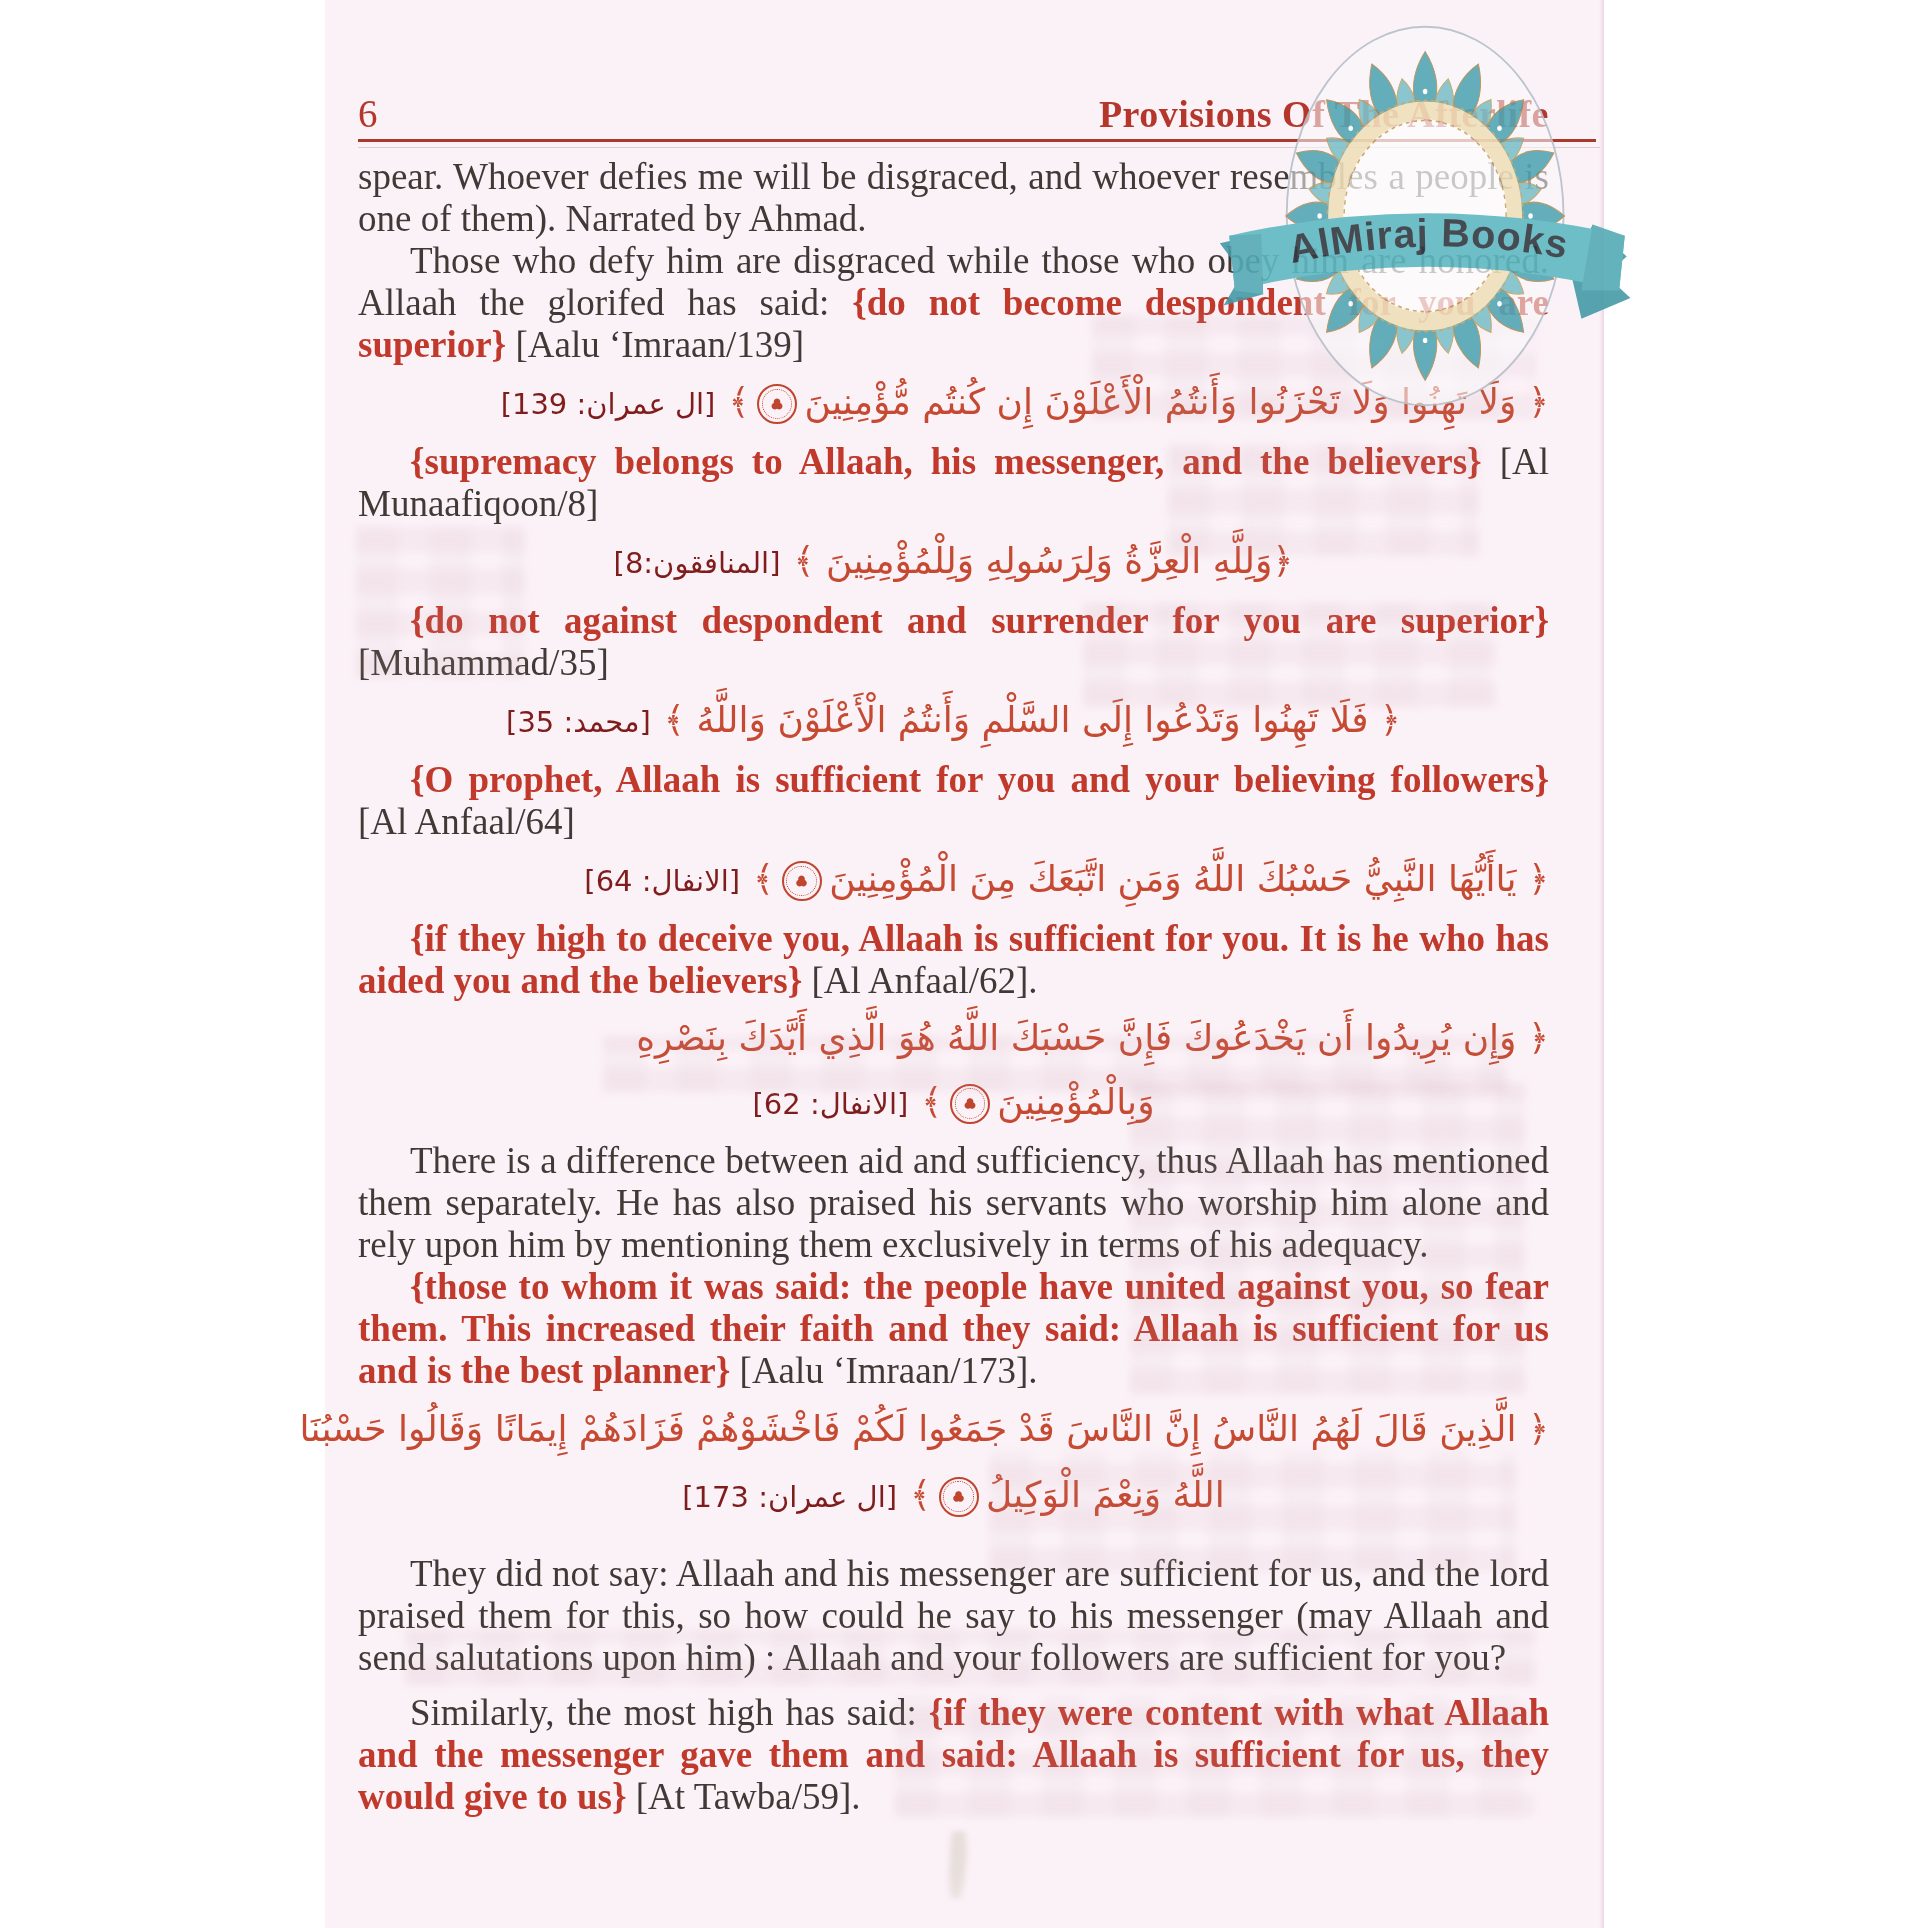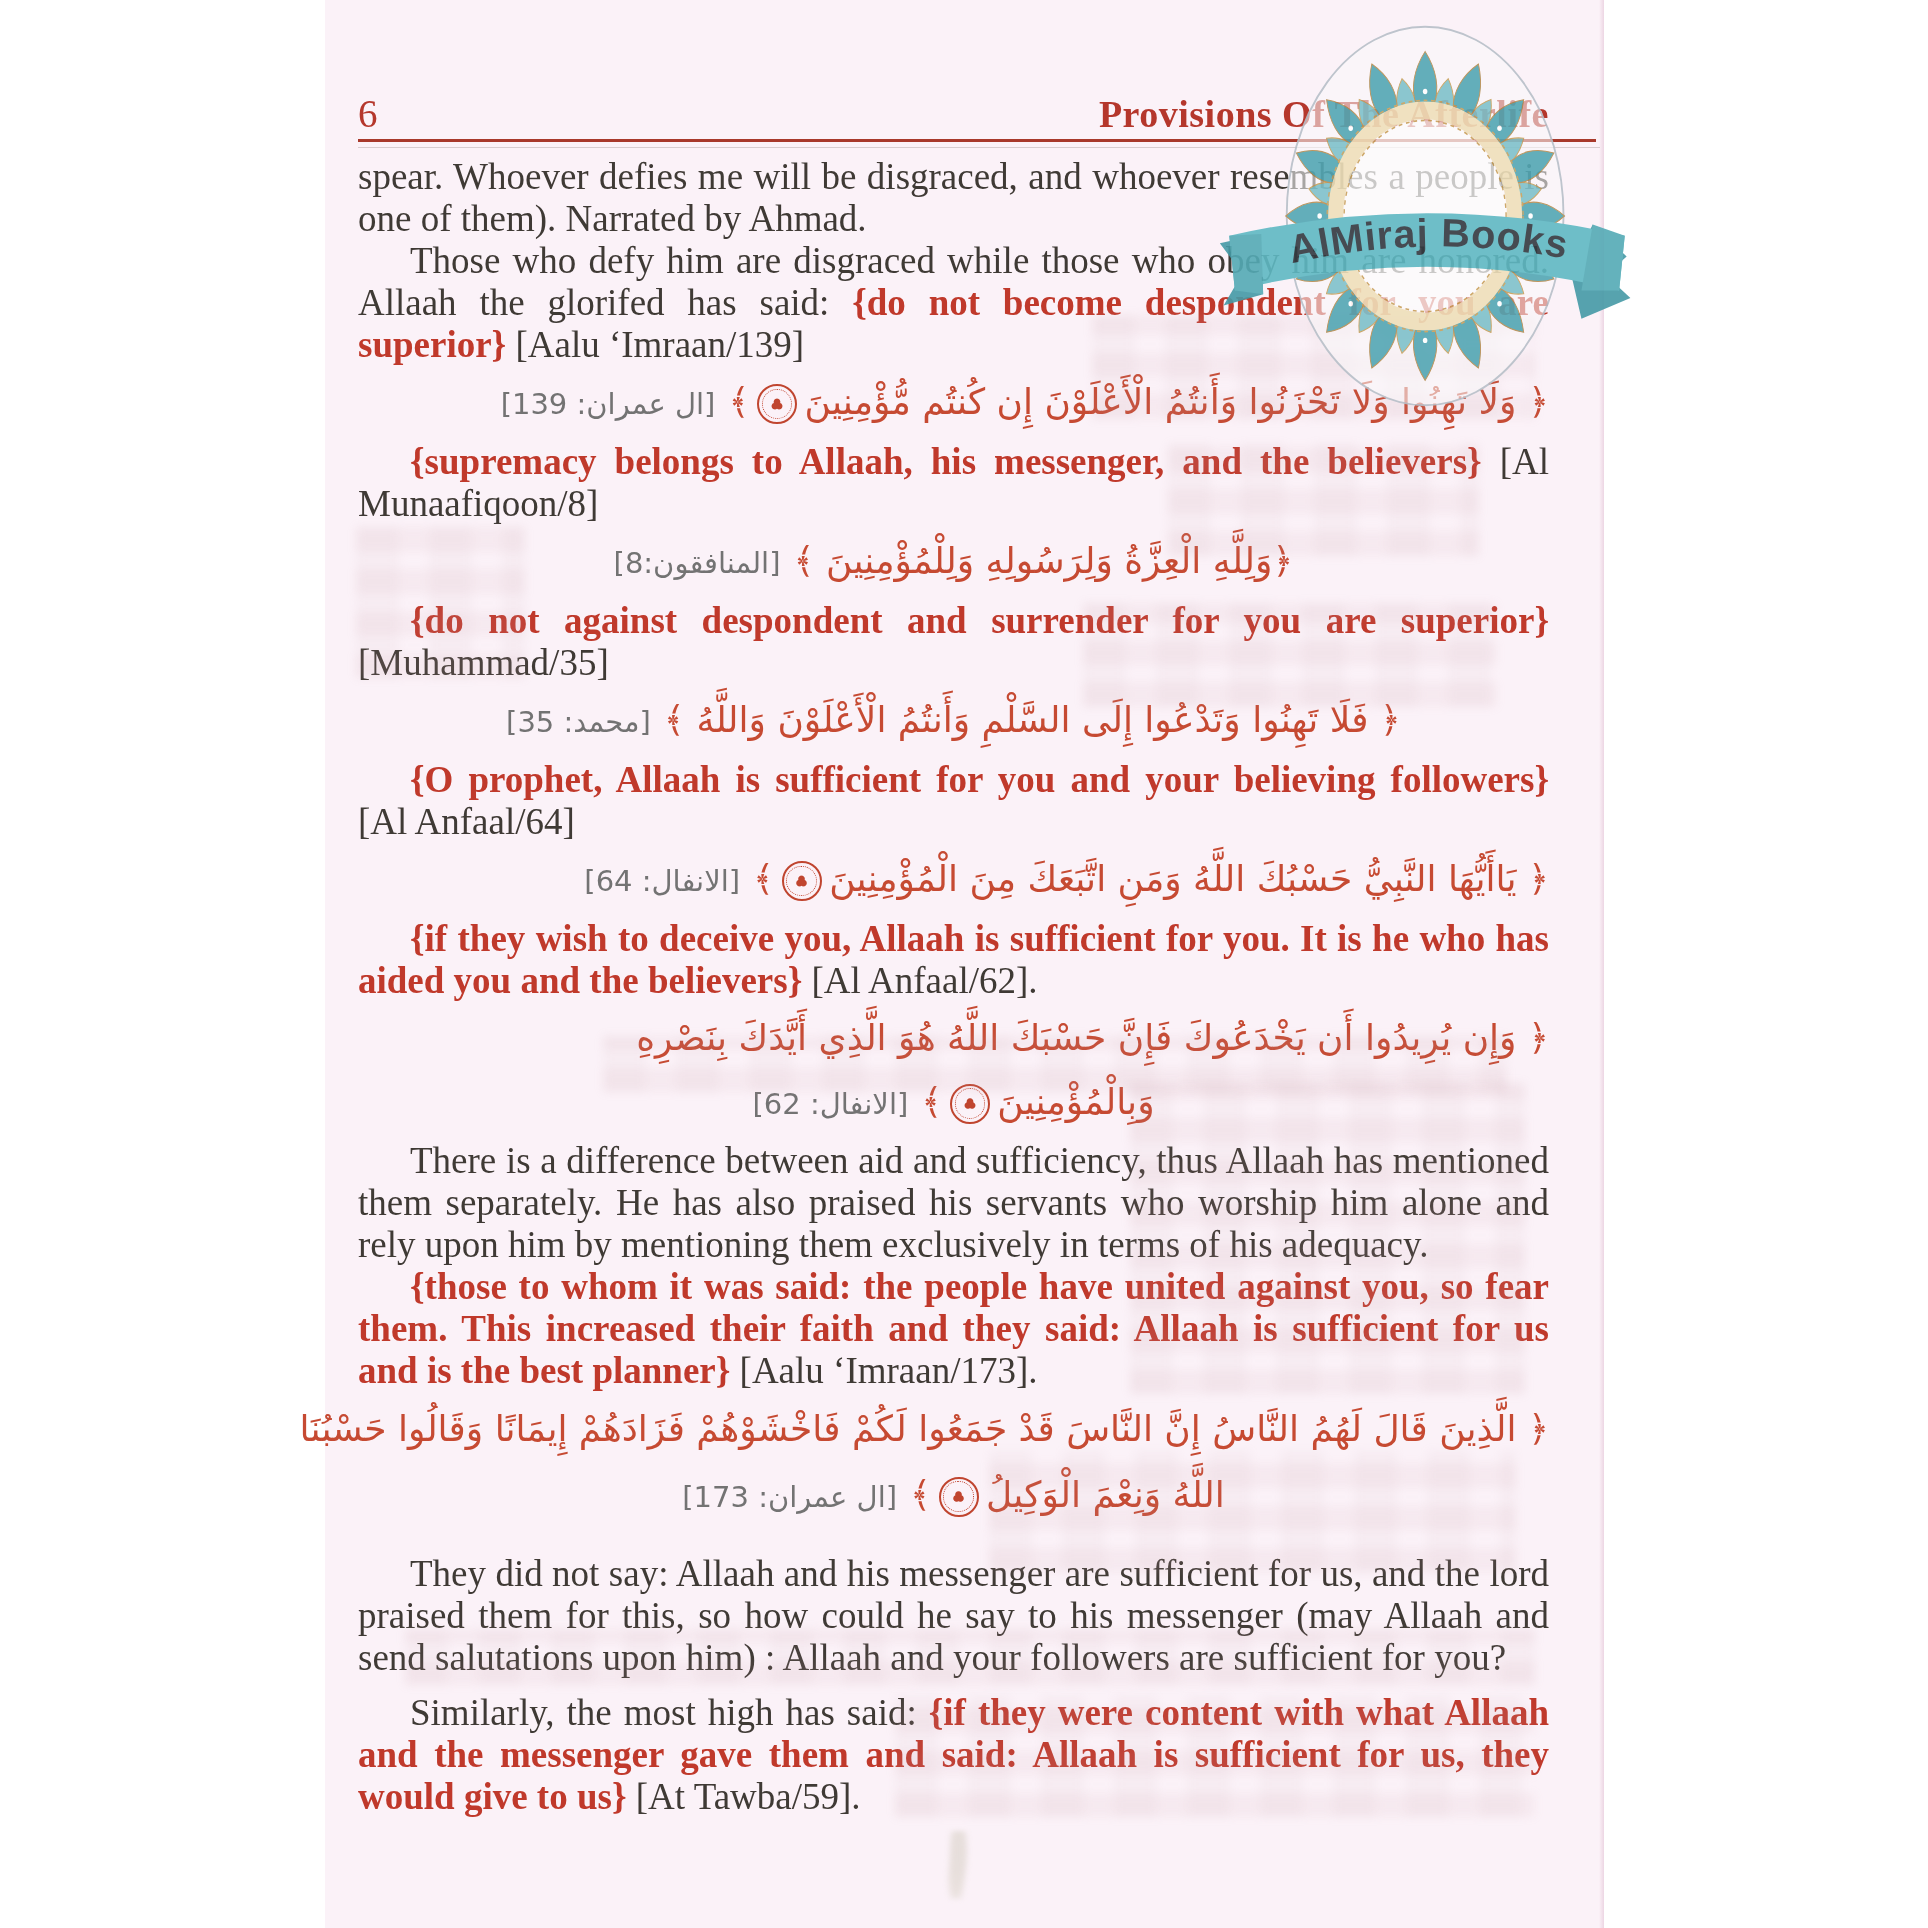--- a/index.html
+++ b/index.html
@@ -21,21 +21,21 @@
   .para.indent{text-indent:52px;}
   .para.first{margin-top:7.5px;}
   .red{color:#c0392b;font-weight:bold;}
   .blk{color:#3f3a35;font-weight:normal;}
   
   .verse{direction:rtl;unicode-bidi:embed;font-family:"DejaVu Sans",sans-serif;
          font-size:36px;line-height:55px;color:#c64a32;margin:8.5px 0;white-space:nowrap;}
   .verse.center{text-align:center;}
   .verse.right{text-align:right;}
   .verse .ar{color:#c64a32;}
-  .verse .ref{color:#737373;font-size:29px;margin-right:13px;}
+  .verse .ref{color:#7f1d1d;font-size:29px;margin-right:13px;}
   .rosette{display:inline-block;width:40px;height:40px;border:2.8px solid #c0452f;
            border-radius:50%;vertical-align:middle;margin:0 7.5px;position:relative;box-sizing:border-box;}
   .rosette::before{content:"";position:absolute;inset:2.8px;border:1.9px dotted #c0452f;border-radius:50%;}
   .rosette::after{content:"";position:absolute;inset:11.3px;border-radius:50%;
            background:radial-gradient(circle at 50% 35%, #c0452f 0 2.8px, transparent 3.8px),
                       radial-gradient(circle at 35% 65%, #c0452f 0 2.8px, transparent 3.8px),
                       radial-gradient(circle at 65% 65%, #c0452f 0 2.8px, transparent 3.8px);}
   
   .ghost{position:absolute;pointer-events:none;opacity:.55;filter:blur(4.7px);
      background:
@@ -71,21 +71,21 @@
     <div class="verse center"><span class="ar">﴿وَلِلَّهِ الْعِزَّةُ وَلِرَسُولِهِ وَلِلْمُؤْمِنِينَ ﴾</span><span class="ref">[المنافقون:8]</span></div>
 
     <p class="para indent"><span class="red">{do not against despondent and surrender for you are superior}</span><span class="blk"> [Muhammad/35]</span></p>
 
     <div class="verse center"><span class="ar">﴿ فَلَا تَهِنُوا وَتَدْعُوا إِلَى السَّلْمِ وَأَنتُمُ الْأَعْلَوْنَ وَاللَّهُ ﴾</span><span class="ref">[محمد: 35]</span></div>
 
     <p class="para indent"><span class="red">{O prophet, Allaah is sufficient for you and your believing followers}</span><span class="blk"> [Al Anfaal/64]</span></p>
 
     <div class="verse right"><span class="ar">﴿ يَاأَيُّهَا النَّبِيُّ حَسْبُكَ اللَّهُ وَمَنِ اتَّبَعَكَ مِنَ الْمُؤْمِنِينَ</span><span class="rosette"></span><span class="ar">﴾</span><span class="ref">[الانفال: 64]</span></div>
 
-    <p class="para indent"><span class="red">{if they wish to deceive you, Allaah is sufficient for you. It is he who has aided you and the believers}</span><span class="blk"> [Al Anfaal/62].</span></p>
+    <p class="para indent"><span class="red">{if they high to deceive you, Allaah is sufficient for you. It is he who has aided you and the believers}</span><span class="blk"> [Al Anfaal/62].</span></p>
 
     <div class="verse right"><span class="ar">﴿ وَإِن يُرِيدُوا أَن يَخْدَعُوكَ فَإِنَّ حَسْبَكَ اللَّهُ هُوَ الَّذِي أَيَّدَكَ بِنَصْرِهِ</span></div>
     <div class="verse center" style="margin-top:7px;"><span class="ar">وَبِالْمُؤْمِنِينَ</span><span class="rosette"></span><span class="ar">﴾</span><span class="ref">[الانفال: 62]</span></div>
 
     <p class="para indent" style="margin-top:4px;"><span class="blk">There is a difference between aid and sufficiency, thus Allaah has mentioned them separately. He has also praised his servants who worship him alone and rely upon him by mentioning them exclusively in terms of his adequacy.</span></p>
 
     <p class="para indent"><span class="red">{those to whom it was said: the people have united against you, so fear them. This increased their faith and they said: Allaah is sufficient for us and is the best planner}</span><span class="blk"> [Aalu ‘Imraan/173].</span></p>
 
     <div class="verse right"><span class="ar">﴿ الَّذِينَ قَالَ لَهُمُ النَّاسُ إِنَّ النَّاسَ قَدْ جَمَعُوا لَكُمْ فَاخْشَوْهُمْ فَزَادَهُمْ إِيمَانًا وَقَالُوا حَسْبُنَا</span></div>
     <div class="verse center" style="margin-top:11px;"><span class="ar">اللَّهُ وَنِعْمَ الْوَكِيلُ</span><span class="rosette"></span><span class="ar">﴾</span><span class="ref">[ال عمران: 173]</span></div>

